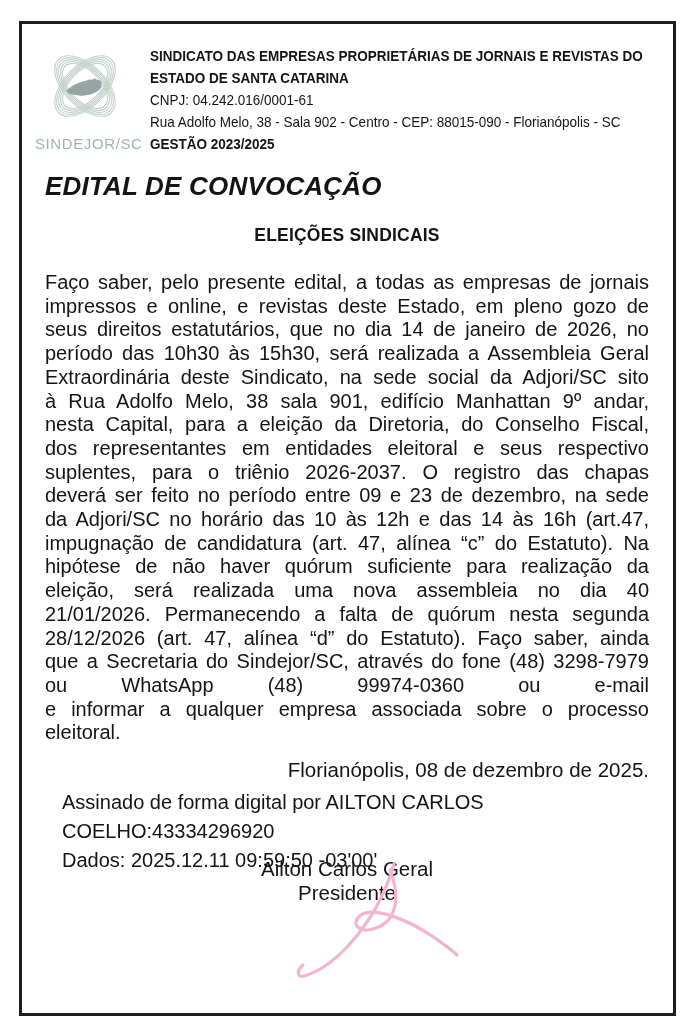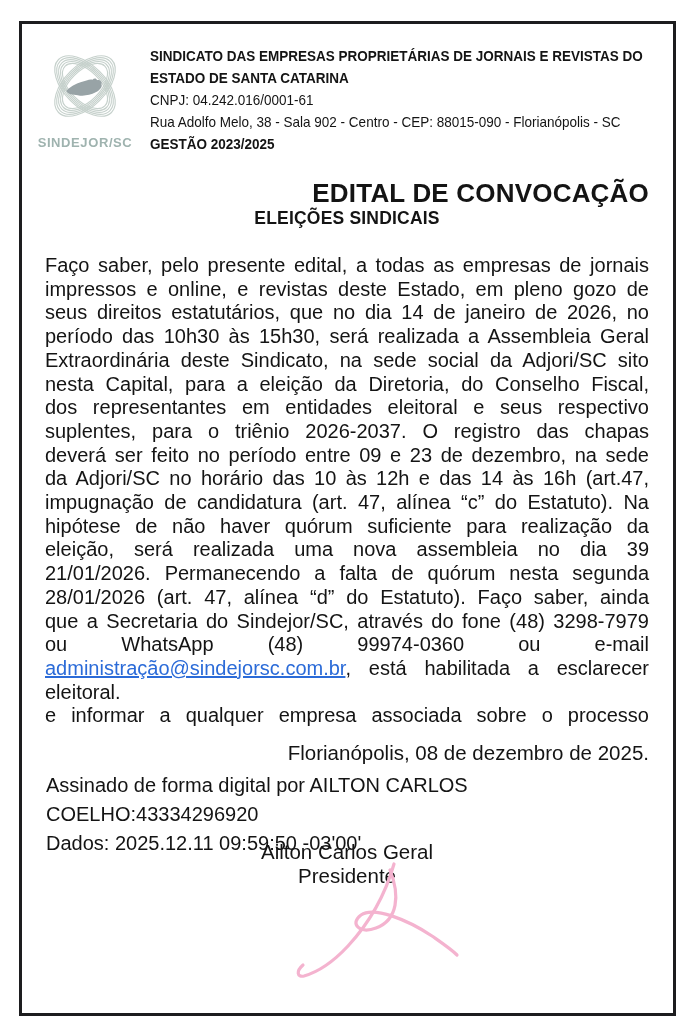--- a/index.html
+++ b/index.html
@@ -25,40 +25,40 @@
     width:657px;height:995px;
     border:3px solid var(--border-color);
     padding:18px 24px 0 23px;
     background:#ffffff;
   }
   
   .letterhead{display:flex;align-items:flex-start;gap:15px;margin-left:-10px;}
   .logo-box{width:100px;flex:0 0 100px;text-align:center;}
   .logo-box svg{display:block;margin:0 auto;}
   .logo-label{
-    font-size:13px;font-weight:bold;color:var(--logo-label-color);
+    font-size:15px;font-weight:normal;color:var(--logo-label-color);
     letter-spacing:0.6px;margin-top:5px;white-space:nowrap;
   }
   .letterhead-text{flex:1;min-width:0;padding-top:3px;}
   .hline{
     font-size:15px;line-height:22px;white-space:nowrap;
     transform:scaleX(0.90);transform-origin:left center;
   }
   .hline.bold{font-weight:bold;}
   
-  .title{text-align:right;font-weight:bold;font-size:26px;line-height:30px;margin-top:23px;letter-spacing:0.2px;}
-  .subtitle{text-align:center;font-weight:bold;font-size:17.5px;line-height:20px;letter-spacing:0.2px;}
+  .title{text-align:left;font-weight:bold;font-size:26px;line-height:30px;margin-top:16px;letter-spacing:0.2px;font-style:italic;}
+  .subtitle{text-align:center;font-weight:bold;font-size:17.5px;line-height:20px;margin-top:24px;letter-spacing:0.2px;}
   
   .body-par{margin-top:26px;font-size:20px;}
   .jline{line-height:23.7px;text-align:justify;text-align-last:justify;}
   .jline.last{text-align-last:left;}
   .email-link{color:var(--link-color);text-decoration:underline;cursor:pointer;}
   
   .sig-date{text-align:right;font-size:20.5px;line-height:24px;margin-top:13px;}
-  .sig-digital{margin-left:1px;margin-top:6px;font-size:20px;line-height:28.8px;}
+  .sig-digital{margin-left:17px;margin-top:6px;font-size:20px;line-height:28.8px;}
   .sig-name{text-align:center;font-size:20.5px;line-height:23px;margin-top:-17px;}
   .sig-role{text-align:center;font-size:20.5px;line-height:23px;margin-top:1px;}
   .flourish{position:absolute;left:268px;top:838px;width:182px;height:120px;pointer-events:none;z-index:3;}
 </style>
 </head>
 <body>
 
 <div class="doc">
 
   <div class="letterhead">
@@ -95,35 +95,35 @@
 
   <div class="title">EDITAL DE CONVOCAÇÃO</div>
   <div class="subtitle">ELEIÇÕES SINDICAIS</div>
 
   <div class="body-par">
       <div class="jline"><span>Faço saber, pelo presente edital, a todas as empresas de jornais</span></div>
       <div class="jline"><span>impressos e online, e revistas deste Estado, em pleno gozo de</span></div>
       <div class="jline"><span>seus direitos estatutários, que no dia 14 de janeiro de 2026, no</span></div>
       <div class="jline"><span>período das 10h30 às 15h30, será realizada a Assembleia Geral</span></div>
       <div class="jline"><span>Extraordinária deste Sindicato, na sede social da Adjori/SC sito</span></div>
+      <div class="jline"><span>à Rua Adolfo Melo, 38 sala 901, edifício Manhattan 9º andar,</span></div>
       <div class="jline"><span>nesta Capital, para a eleição da Diretoria, do Conselho Fiscal,</span></div>
       <div class="jline"><span>dos representantes em entidades eleitoral e seus respectivo</span></div>
       <div class="jline"><span>suplentes, para o triênio 2026-2037. O registro das chapas</span></div>
       <div class="jline"><span>deverá ser feito no período entre 09 e 23 de dezembro, na sede</span></div>
       <div class="jline"><span>da Adjori/SC no horário das 10 às 12h e das 14 às 16h (art.47,</span></div>
       <div class="jline"><span>impugnação de candidatura (art. 47, alínea “c” do Estatuto). Na</span></div>
       <div class="jline"><span>hipótese de não haver quórum suficiente para realização da</span></div>
-      <div class="jline"><span>eleição, será realizada uma nova assembleia no dia 39</span></div>
+      <div class="jline"><span>eleição, será realizada uma nova assembleia no dia 40</span></div>
       <div class="jline"><span>21/01/2026. Permanecendo a falta de quórum nesta segunda</span></div>
-      <div class="jline"><span>28/01/2026 (art. 47, alínea “d” do Estatuto). Faço saber, ainda</span></div>
+      <div class="jline"><span>28/12/2026 (art. 47, alínea “d” do Estatuto). Faço saber, ainda</span></div>
       <div class="jline"><span>que a Secretaria do Sindejor/SC, através do fone (48) 3298-7979</span></div>
       <div class="jline"><span>ou WhatsApp (48) 99974-0360 ou e-mail</span></div>
-      <div class="jline"><a class="email-link">administração@sindejorsc.com.br</a><span>, está habilitada a esclarecer</span></div>
+      <div class="jline"><span>e informar a qualquer empresa associada sobre o processo</span></div>
       <div class="jline last"><span>eleitoral.</span></div>
-      <div class="jline"><span>e informar a qualquer empresa associada sobre o processo</span></div>
     </div>
 
   <div class="sig-date">Florianópolis, 08 de dezembro de 2025.</div>
   <div class="sig-digital">
     <div>Assinado de forma digital por AILTON CARLOS</div>
     <div>COELHO:43334296920</div>
     <div>Dados: 2025.12.11 09:59:50 -03'00'</div>
   </div>
   <div class="sig-name">Ailton Carlos Geral</div>
   <div class="sig-role">Presidente</div>

